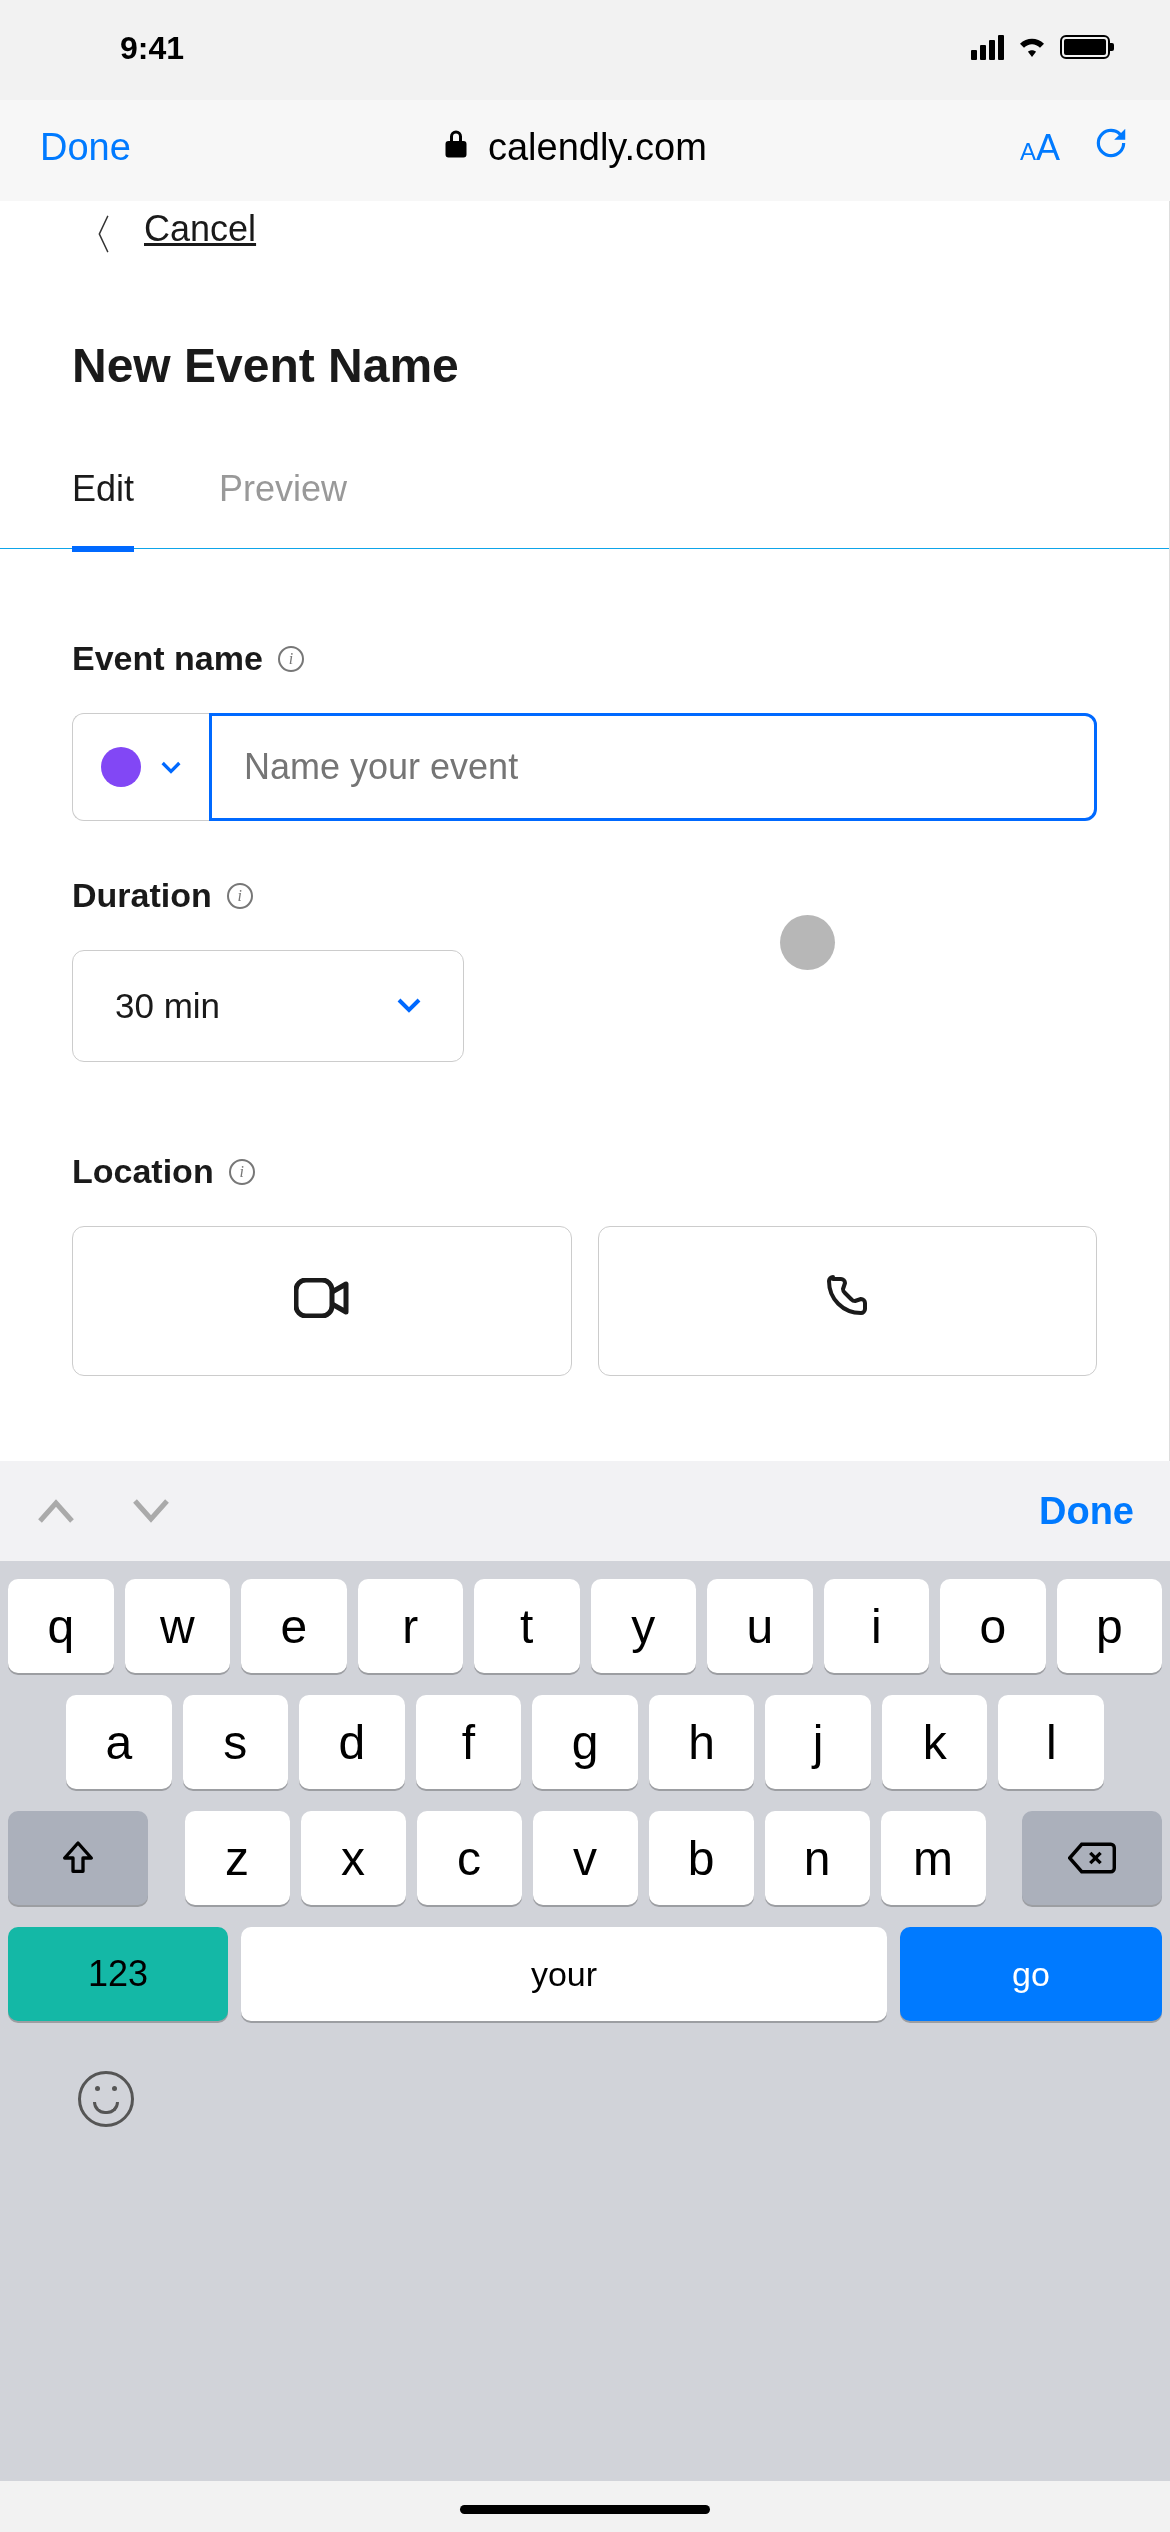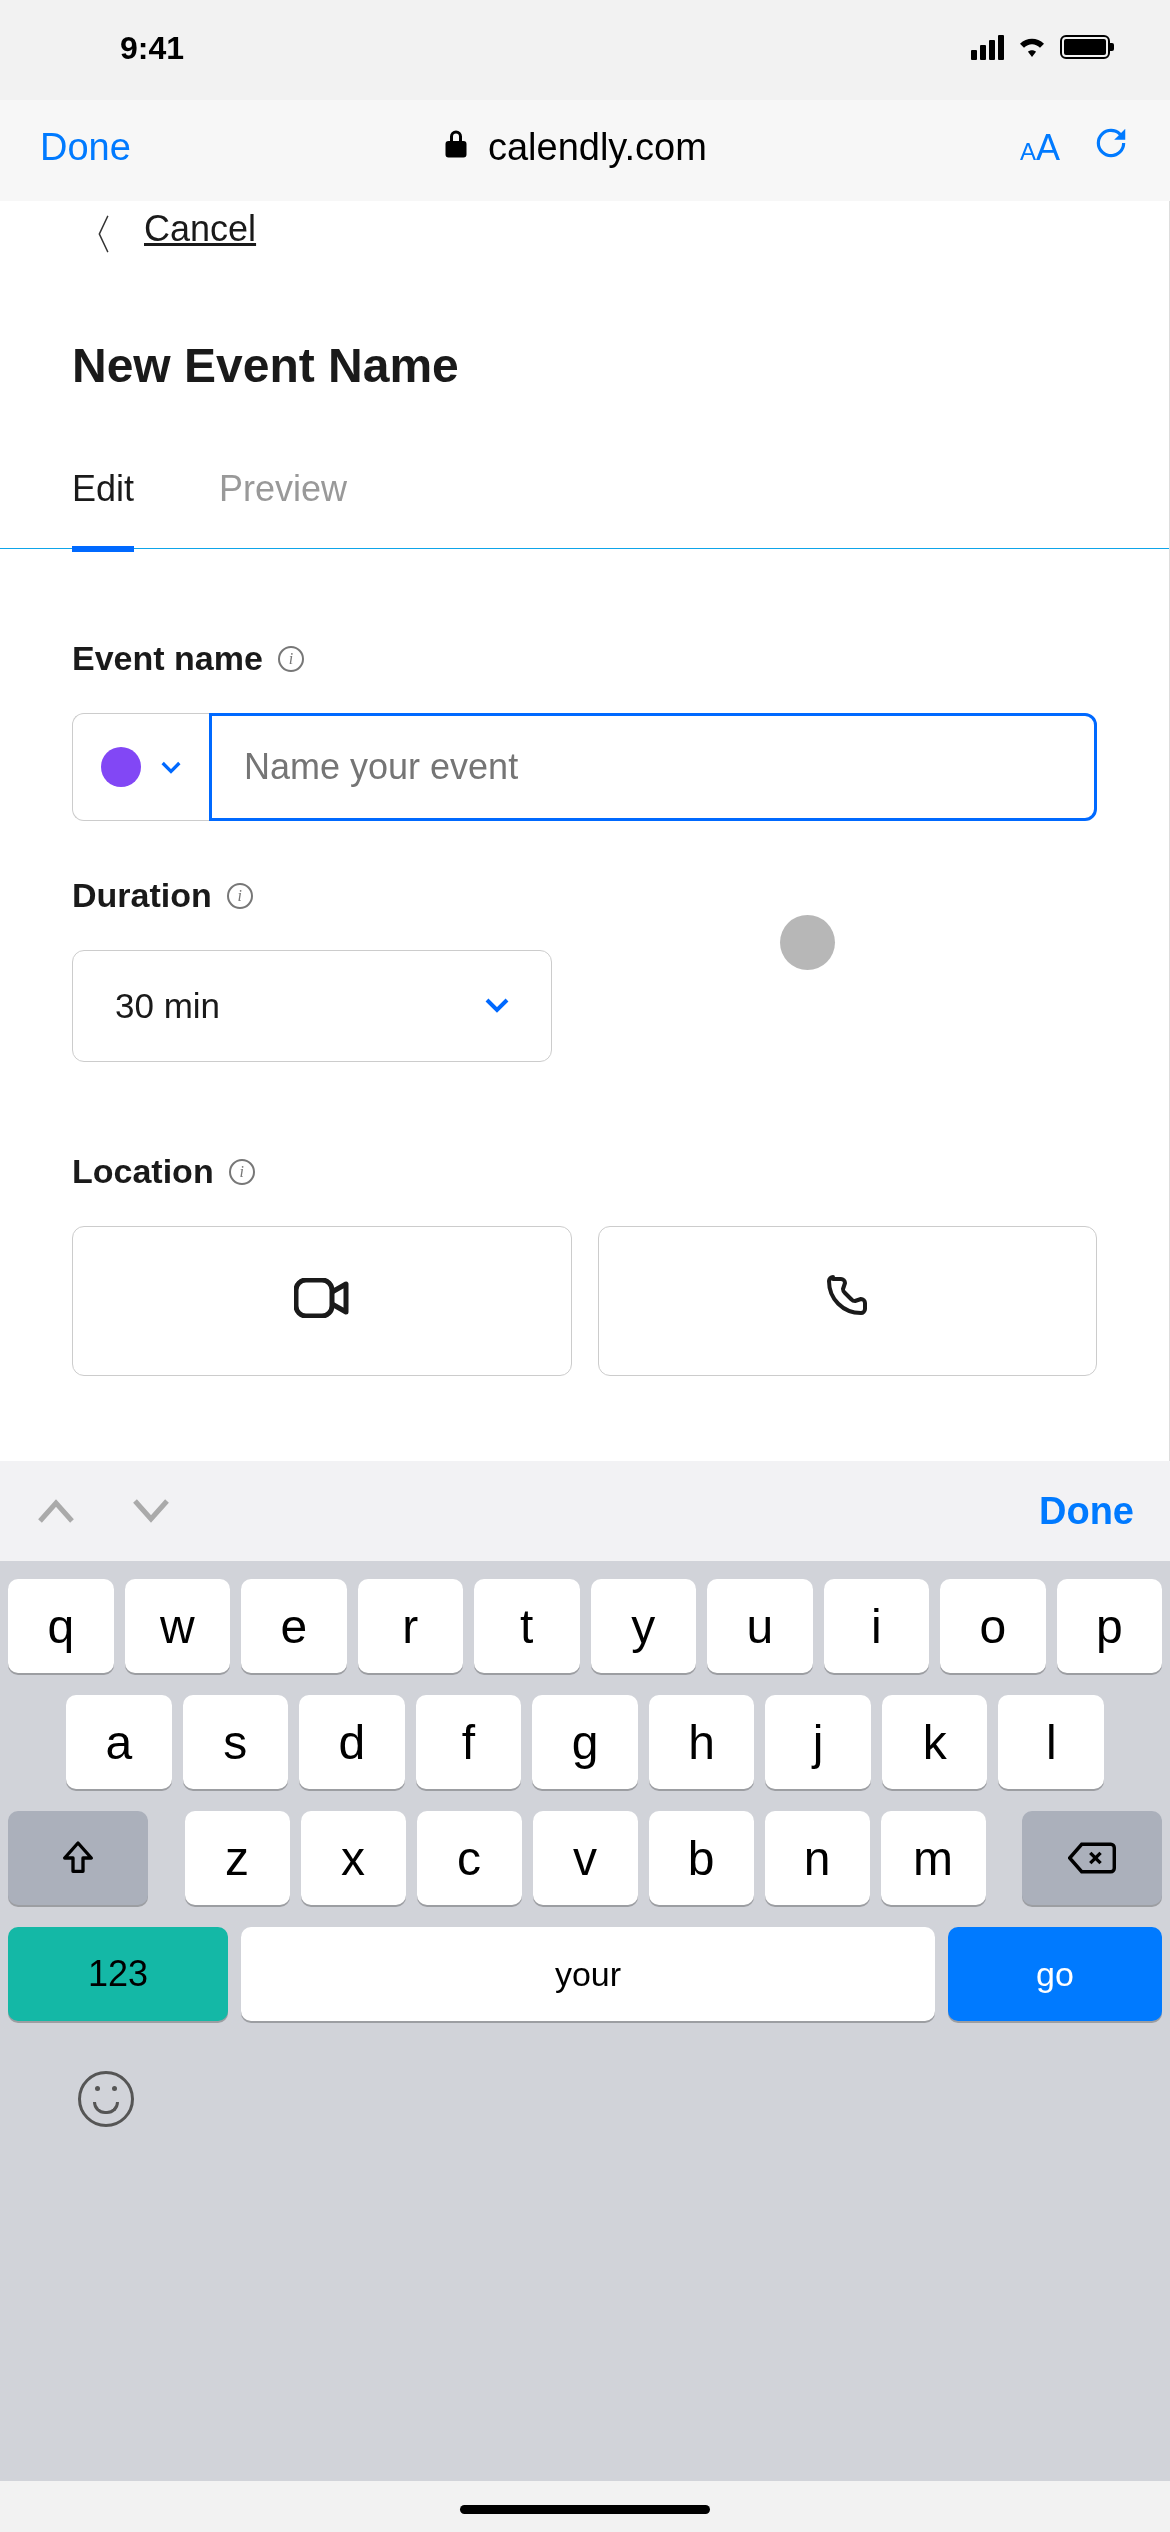--- a/index.html
+++ b/index.html
@@ -233,21 +233,21 @@
   opacity: 0.7;
 }
 .duration-section { margin-top: 55px; }
 .duration-select {
   border: 1.5px solid #ccc;
   border-radius: 12px;
   display: flex;
   align-items: center;
   justify-content: space-between;
   padding: 35px 42px;
-  width: 480px;
+  width: 392px;
   font-size: 35px;
   color: #1a1a1a;
 }
 .location-section { }
 .location-grid {
   display: flex;
   gap: 26px;
 }
 .location-card {
   flex: 1;
@@ -325,21 +325,21 @@
   font-size: 36px;
 }
 .kb-key.space {
   background: #fff;
   flex: 1;
   font-size: 34px;
 }
 .kb-key.go {
   background: #007aff;
   color: #fff;
-  width: 214px;
+  width: 262px;
   font-size: 34px;
 }
 .kb-row5 {
   display: flex;
   justify-content: space-between;
   padding: 50px 70px 0 70px;
 }
 .emoji-icon {
   width: 56px;
   height: 56px;

